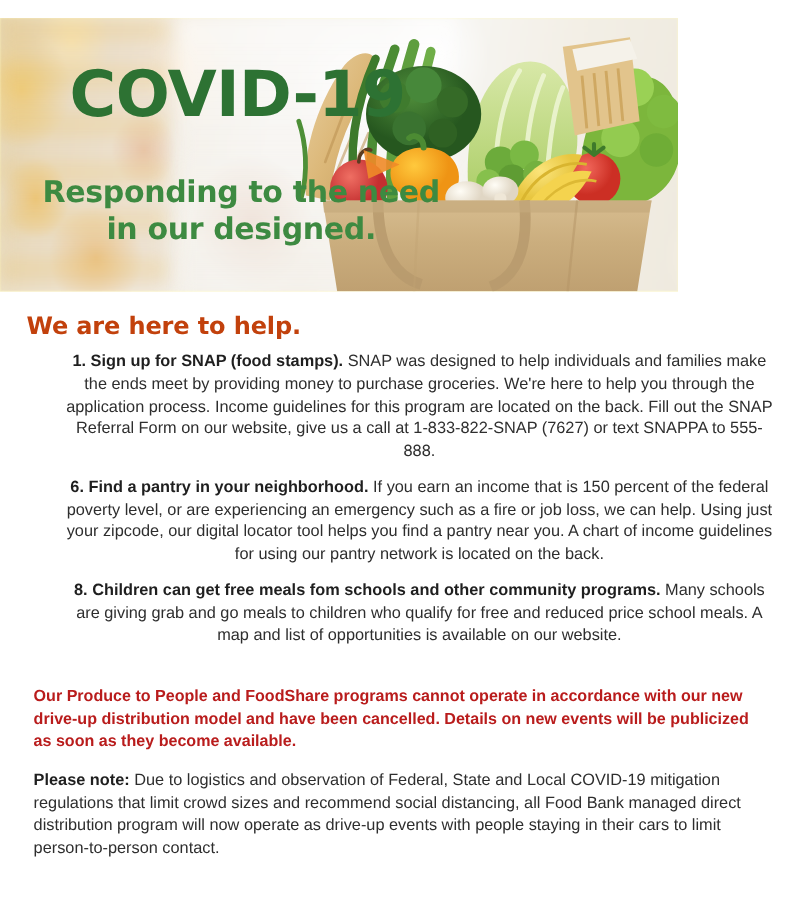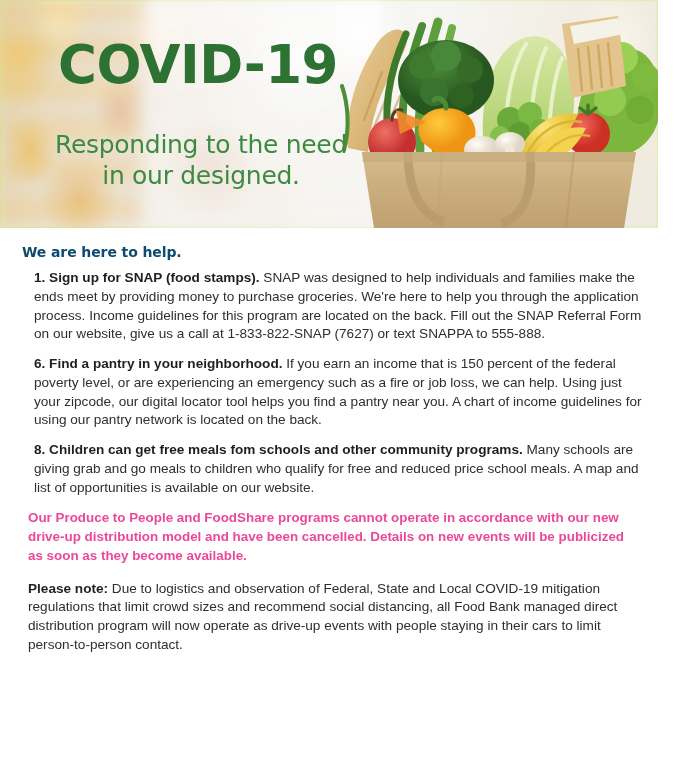--- a/index.html
+++ b/index.html
@@ -7,24 +7,25 @@
   body {
     background:#ffffff;
     font-family:"Liberation Sans", sans-serif;
     color:#2b2b2b;
     overflow:hidden;
   }
 
   
   .banner {
     position:relative;
-    width:658px;
+    width:565px;
     height:228px;
     overflow:hidden;
-    background:#bef264;
+    background:#fef9c3;
+    margin-top:15px;
   }
   
   .bg-blur {
     position:absolute; inset:0;
     background:
       radial-gradient(ellipse 60px 70px at 18px 60px, rgba(245,210,120,.85), transparent 70%),
       radial-gradient(ellipse 45px 52px at 60px 20px, rgba(255,238,190,.9), transparent 70%),
       radial-gradient(ellipse 40px 48px at 30px 150px, rgba(243,196,96,.75), transparent 70%),
       radial-gradient(ellipse 55px 60px at 80px 200px, rgba(238,180,90,.6), transparent 72%),
       radial-gradient(ellipse 38px 44px at 120px 110px, rgba(232,165,120,.45), transparent 72%),
@@ -54,45 +55,45 @@
     position:absolute; left:58px; top:38px;
     font-size:53px; line-height:1;
     font-weight:bold; letter-spacing:-.5px;
     color:#2d7233;
     font-family:"DejaVu Sans", sans-serif;
   }
   .banner-sub {
     position:absolute; left:31px; top:130px;
     width:340px; text-align:center;
     font-size:25px; line-height:1.22;
-    font-weight:normal; letter-spacing:-.3px;
+    font-weight:bold; letter-spacing:-.3px;
     color:#3d8a41;
     font-family:"DejaVu Sans", sans-serif;
   }
 
   
   .bag-photo { position:absolute; right:-6px; top:0; width:330px; height:228px; }
   .bag-photo svg { display:block; width:100%; height:100%; }
 
   
   .content { padding:16px 30px 0 22px; }
   p { font-size:13.6px; line-height:1.38; color:#2e2e2e; }
   p + p { margin-top:0; }
   .intro { margin-bottom:13px; }
   .h2 {
-    font-size:14px; font-weight:bold; color:#0c4a6e;
+    font-size:20px; font-weight:bold; color:#c2410c;
     letter-spacing:-.1px; margin-bottom:9px;
     font-family:"DejaVu Sans", sans-serif;
   }
   .lead { margin-bottom:12px; }
-  .item { margin-left:12px; margin-bottom:11px; }
+  .item { margin-left:32px; margin-bottom:11px;text-align:center; }
   .item b { font-weight:bold; color:#1f1f1f; }
   .alert {
-    color:#ec4899; font-weight:bold; font-size:13.4px;
-    line-height:1.4; margin:12px 0 14px 6px; padding-right:12px;
+    color:#b91c1c; font-weight:bold; font-size:13.4px;
+    line-height:1.4; margin:32px 0 14px 6px; padding-right:12px;
   }
   .note { margin-left:6px; padding-right:6px; }
   .note b { font-weight:bold; color:#1f1f1f;margin-top:47px; }
 </style>
 </head>
 <body>
 
 <div class="banner">
   <div class="bg-blur"></div>
   <div class="shelf"></div>

